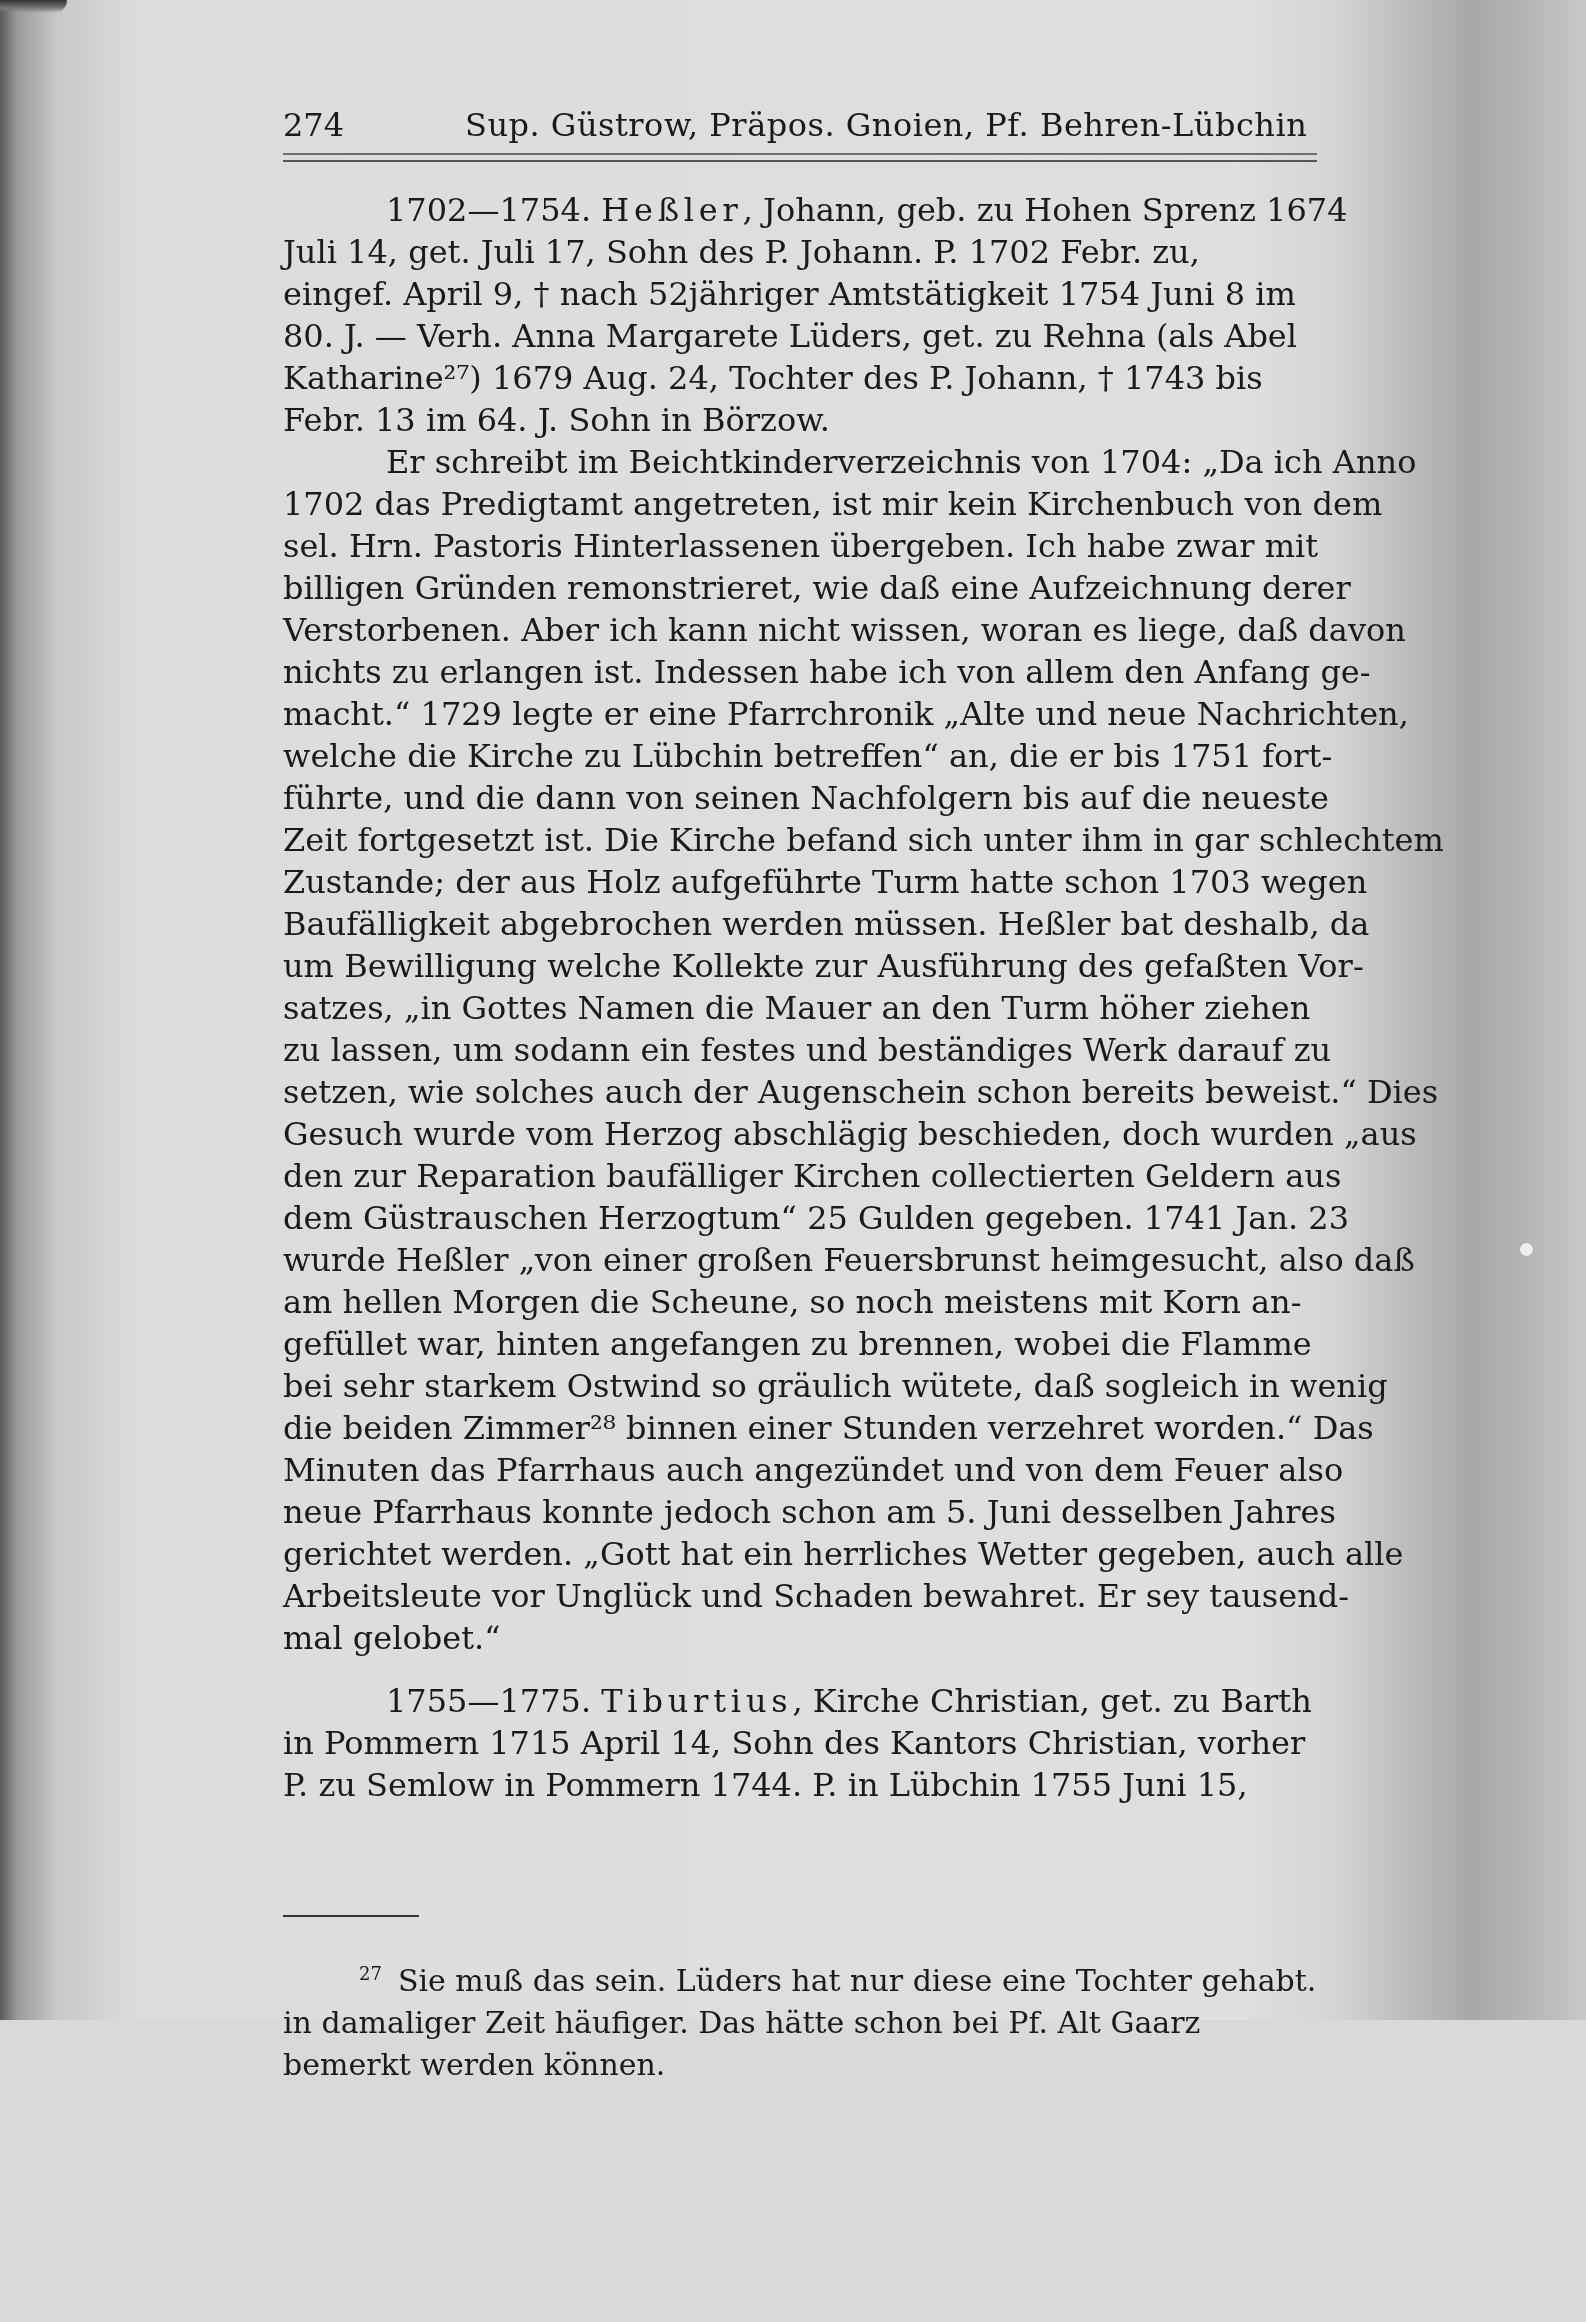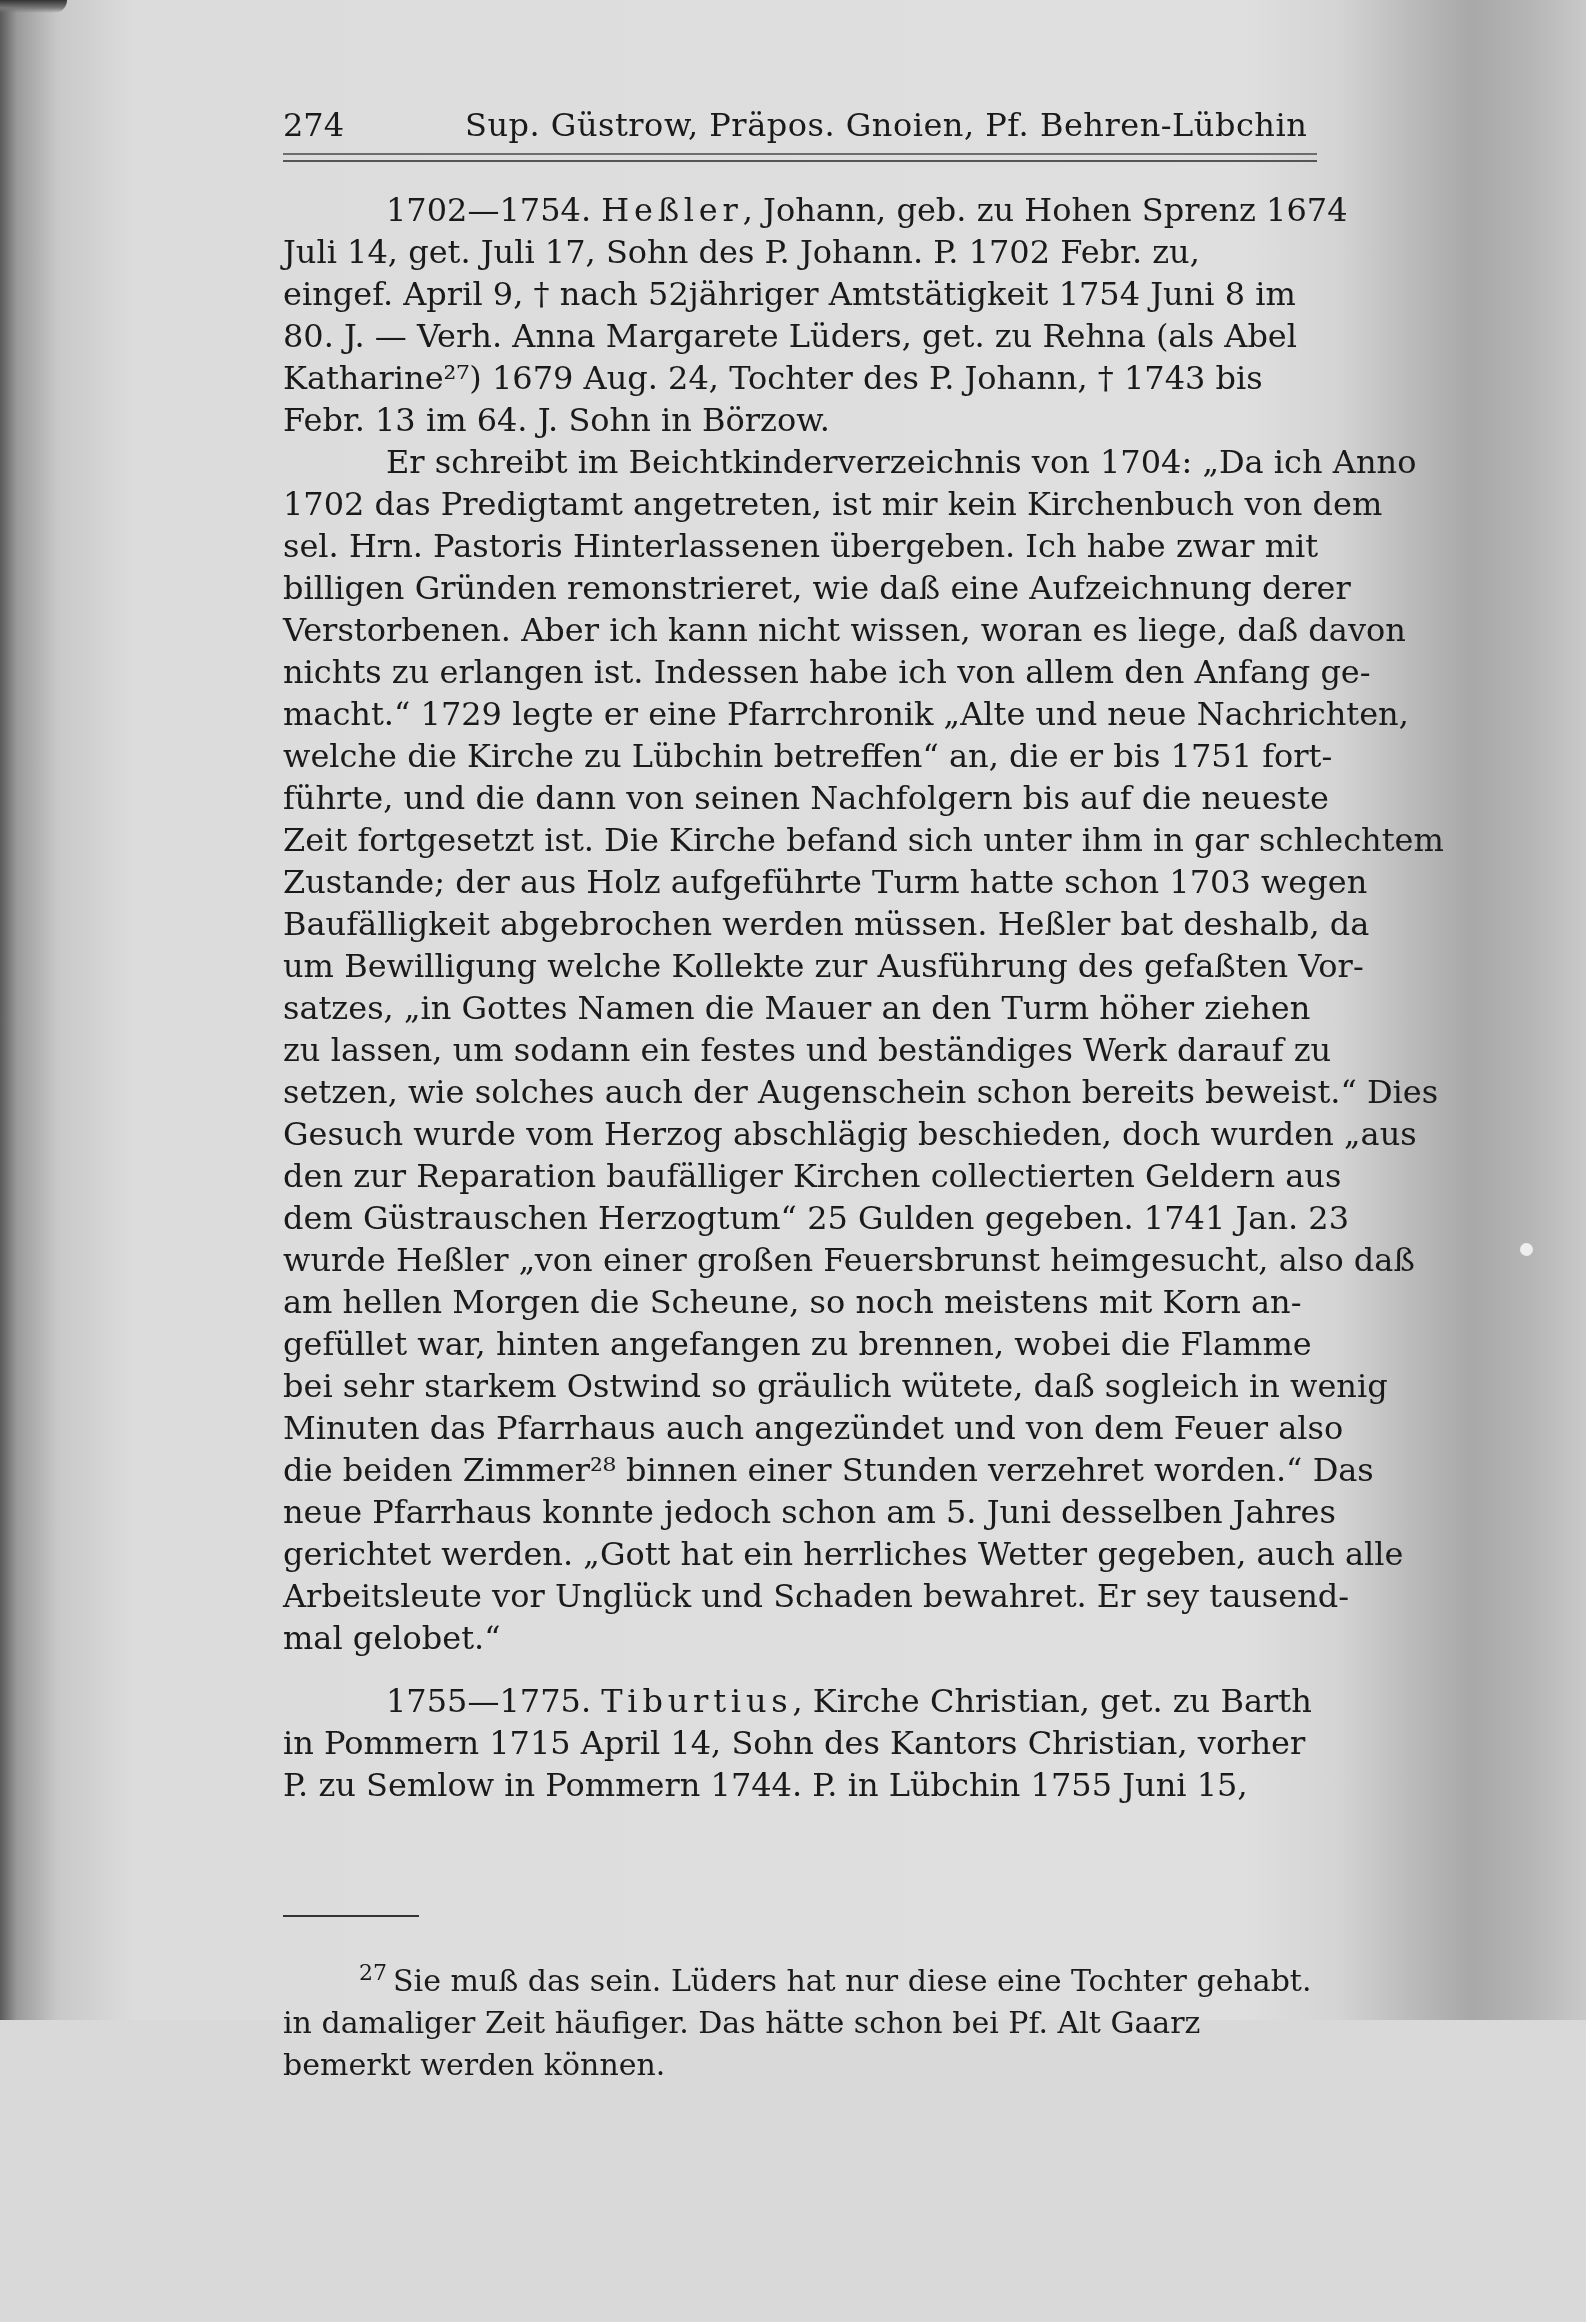--- a/index.html
+++ b/index.html
@@ -43,21 +43,21 @@
     .spaced { letter-spacing: 4.8px; }
     .footnote-rule {
       position: absolute; left: 283px; top: 1915px; width: 136px; height: 1.9px; background: #333;
     }
     .footnotes {
       position: absolute; left: 283px; top: 1960px; width: 1051px;
       font-size: 30px; line-height: 42px;
     }
     .fn-line { white-space: nowrap; display: block; height: 42px; }
     .fn-line.indent { padding-left: 76px; }
-    .fn-num { font-size: 22px; vertical-align: 11.5px; line-height: 0; margin-right: 6px; }
+    .fn-num { font-size: 18px; vertical-align: 11.5px; line-height: 0; margin-right: 16px; }
     .speck { position: absolute; width: 13.4px; height: 13.4px; border-radius: 50%; background: #eee; }
   </style>
 </head>
 <body>
 
 <div class="page">
   <div class="corner-shadow"></div>
 
   <div class="header">
     <span class="pagenum">274</span>
@@ -94,22 +94,22 @@
       <span class="line">satzes, „in Gottes Namen die Mauer an den Turm höher ziehen</span>
       <span class="line">zu lassen, um sodann ein festes und beständiges Werk darauf zu</span>
       <span class="line">setzen, wie solches auch der Augenschein schon bereits beweist.“ Dies</span>
       <span class="line">Gesuch wurde vom Herzog abschlägig beschieden, doch wurden „aus</span>
       <span class="line">den zur Reparation baufälliger Kirchen collectierten Geldern aus</span>
       <span class="line">dem Güstrauschen Herzogtum“ 25 Gulden gegeben. 1741 Jan. 23</span>
       <span class="line">wurde Heßler „von einer großen Feuersbrunst heimgesucht, also daß</span>
       <span class="line">am hellen Morgen die Scheune, so noch meistens mit Korn an-</span>
       <span class="line">gefüllet war, hinten angefangen zu brennen, wobei die Flamme</span>
       <span class="line">bei sehr starkem Ostwind so gräulich wütete, daß sogleich in wenig</span>
+      <span class="line">die beiden Zimmer²⁸ binnen einer Stunden verzehret worden.“ Das</span>
       <span class="line">Minuten das Pfarrhaus auch angezündet und von dem Feuer also</span>
-      <span class="line">die beiden Zimmer²⁸ binnen einer Stunden verzehret worden.“ Das</span>
       <span class="line">neue Pfarrhaus konnte jedoch schon am 5. Juni desselben Jahres</span>
       <span class="line">gerichtet werden. „Gott hat ein herrliches Wetter gegeben, auch alle</span>
       <span class="line">Arbeitsleute vor Unglück und Schaden bewahret. Er sey tausend-</span>
       <span class="line">mal gelobet.“</span>
     </div>
 
     <div>
       <span class="line indent gap-before-lg"><span>1755—1775.</span> <span class="spaced">Tiburtius</span><span>, Kirche Christian, get. zu Barth</span></span>
       <span class="line">in Pommern 1715 April 14, Sohn des Kantors Christian, vorher</span>
       <span class="line">P. zu Semlow in Pommern 1744. P. in Lübchin 1755 Juni 15,</span>

